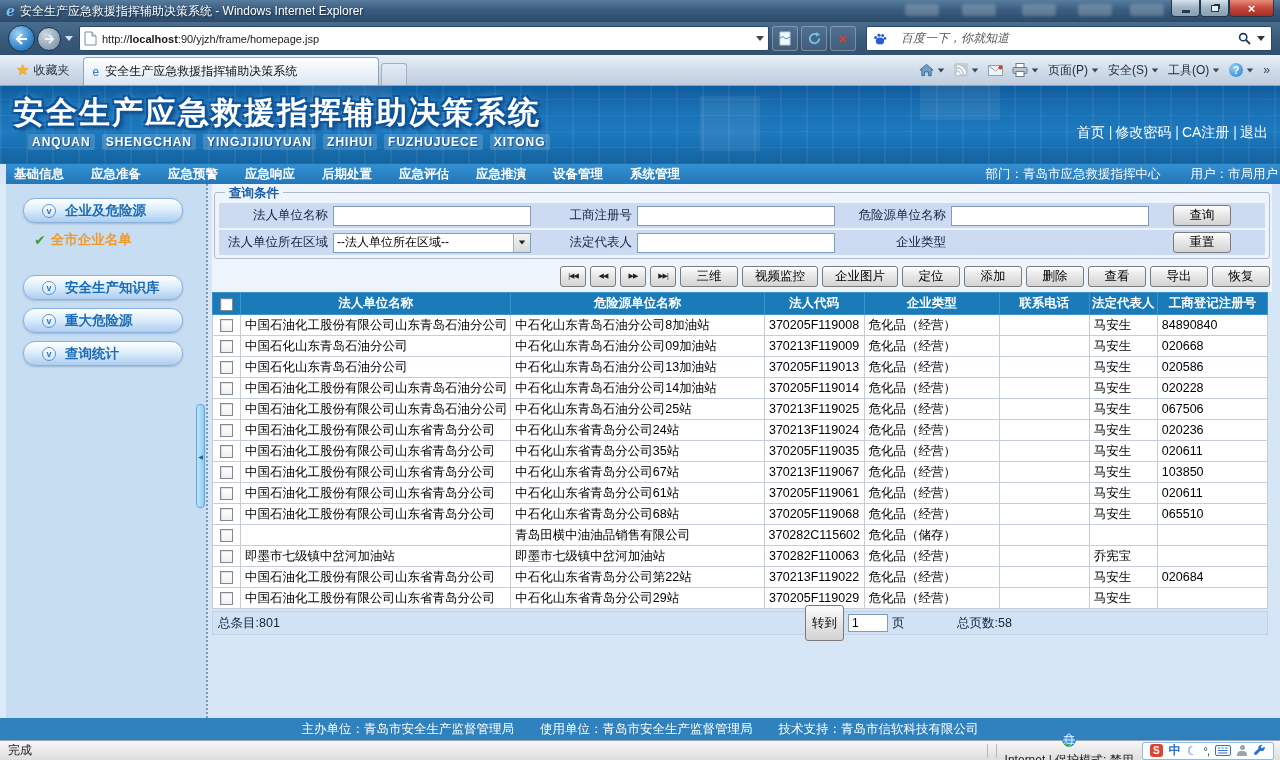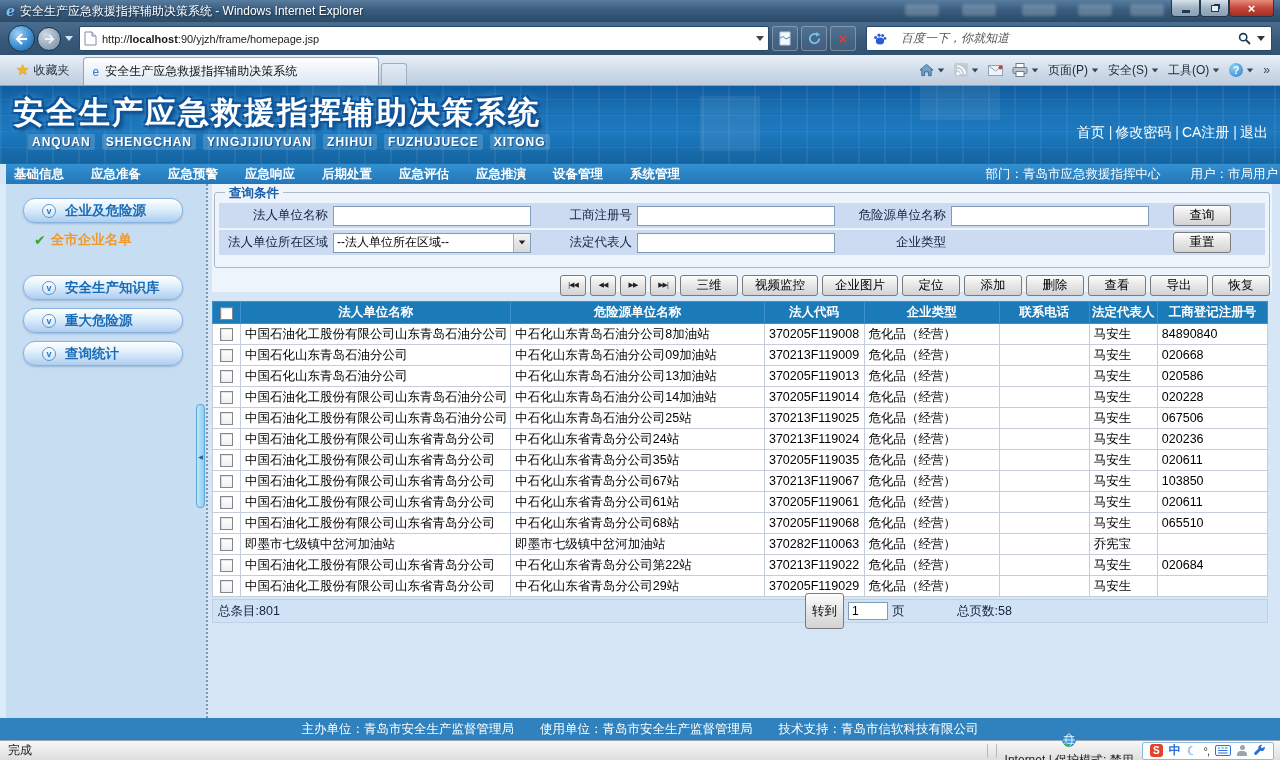--- a/index.html
+++ b/index.html
@@ -95,21 +95,21 @@
   .sb-check { color:#3aa13a; font-size:14px; }
   .vsep { position:absolute; left:206px; top:0; height:534px; width:0; border-left:2px dotted #7e98b2; }
   .collapse-handle { position:absolute; left:196px; top:220px; width:9px; height:104px; border:1px solid #5fa7d8;
     border-radius:4px; background:linear-gradient(90deg,#bfe6fb,#8fccf0); display:flex; align-items:center; justify-content:center; }
   .collapse-handle .arr { color:#1d5d8f; font-size:6px; }
 
   .content { position:absolute; left:212px; top:0; width:1060px; height:534px;
     background:linear-gradient(#eef4fc 0 108px, #d6e6f6 108px 100%); }
 
   
-  .query { position:relative; margin:8px 2px 0 2px; border:1px solid #aeb9c9; border-radius:3px; padding:10px 4px 12px; }
+  .query { position:relative; margin:8px 2px 0 2px; border:1px solid #aeb9c9; border-radius:3px; padding:10px 4px 3px; }
   .query legend,.qlegend { position:absolute; top:-8px; left:10px; background:#eef4fc; padding:0 4px; color:#1b5fa8; font-weight:bold; font-size:12.5px; }
   .qrow { display:flex; align-items:center; height:25px; background:#ccdaf2; margin-bottom:2px; }
   .qlabel { color:#16233f; font-size:12.5px; text-align:right; padding-right:5px; }
   .ql1 { width:114px; } .ql2 { width:106px; } .ql3 { width:116px; }
   .qinput { width:198px; height:20px; border:1px solid #7f9db9; background:#fff; font-size:12px; padding:0 3px;
     font-family:inherit; }
   .selectbox { width:198px; height:20px; border:1px solid #7f9db9; background:#fff; display:flex; align-items:center; }
   .selectbox .sval { flex:1; padding-left:3px; font-size:12px; color:#000; white-space:nowrap; overflow:hidden; }
   .selectbox .sbtnarrow { width:17px; height:18px; background:linear-gradient(#f4f4f4,#d8d8d8); border-left:1px solid #9db4c8;
     display:flex; align-items:center; justify-content:center; color:#222; }
@@ -547,20 +547,30 @@
                 <td class="c0">中国石油化工股份有限公司山东省青岛分公司</td>
                 <td class="c1">中石化山东省青岛分公司68站</td>
                 <td class="c2">370205F119068</td>
                 <td class="c3">危化品（经营）</td>
                 <td class="c4"></td>
                 <td class="c5">马安生</td>
                 <td class="c6">065510</td>
               </tr>
               <tr>
                 <td style="text-align: center;"><span class="checkbox"></span></td>
+                <td class="c0"></td>
+                <td class="c1">青岛田横中油油品销售有限公司</td>
+                <td class="c2">370282C115602</td>
+                <td class="c3">危化品（储存）</td>
+                <td class="c4"></td>
+                <td class="c5"></td>
+                <td class="c6"></td>
+              </tr>
+              <tr>
+                <td style="text-align: center;"><span class="checkbox"></span></td>
                 <td class="c0">即墨市七级镇中岔河加油站</td>
                 <td class="c1">即墨市七级镇中岔河加油站</td>
                 <td class="c2">370282F110063</td>
                 <td class="c3">危化品（经营）</td>
                 <td class="c4"></td>
                 <td class="c5">乔宪宝</td>
                 <td class="c6"></td>
               </tr>
               <tr>
                 <td style="text-align: center;"><span class="checkbox"></span></td>

